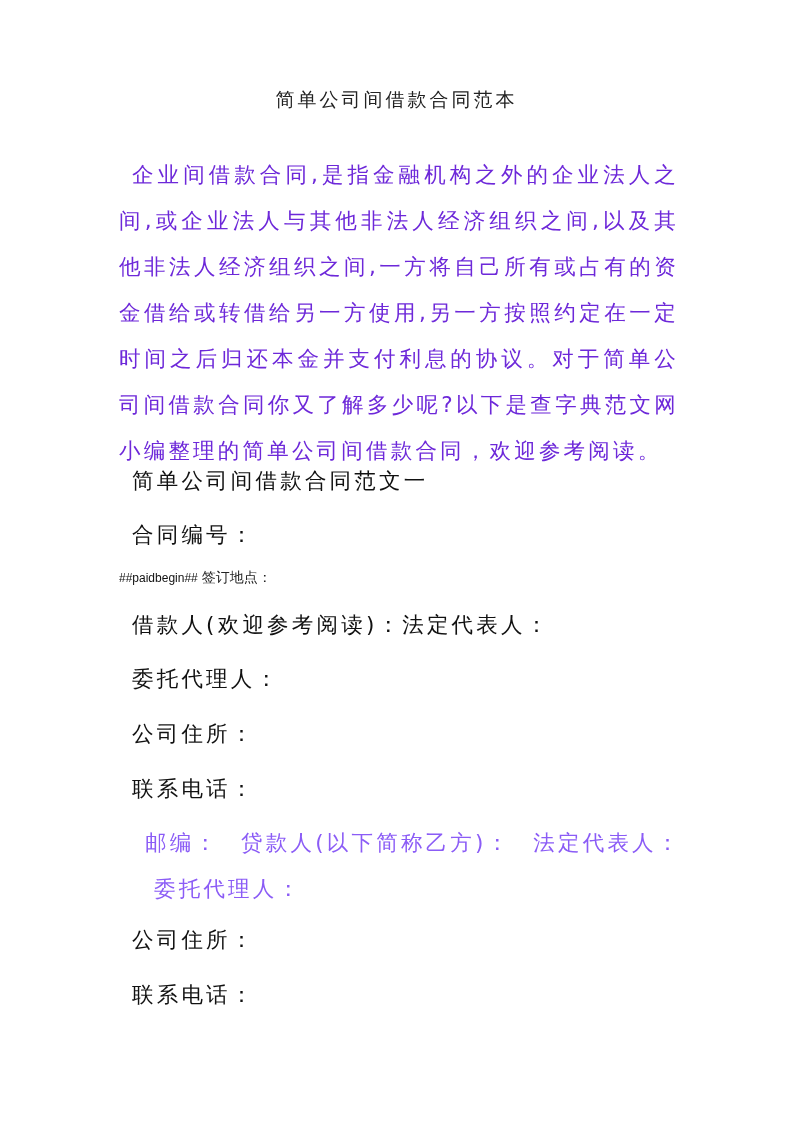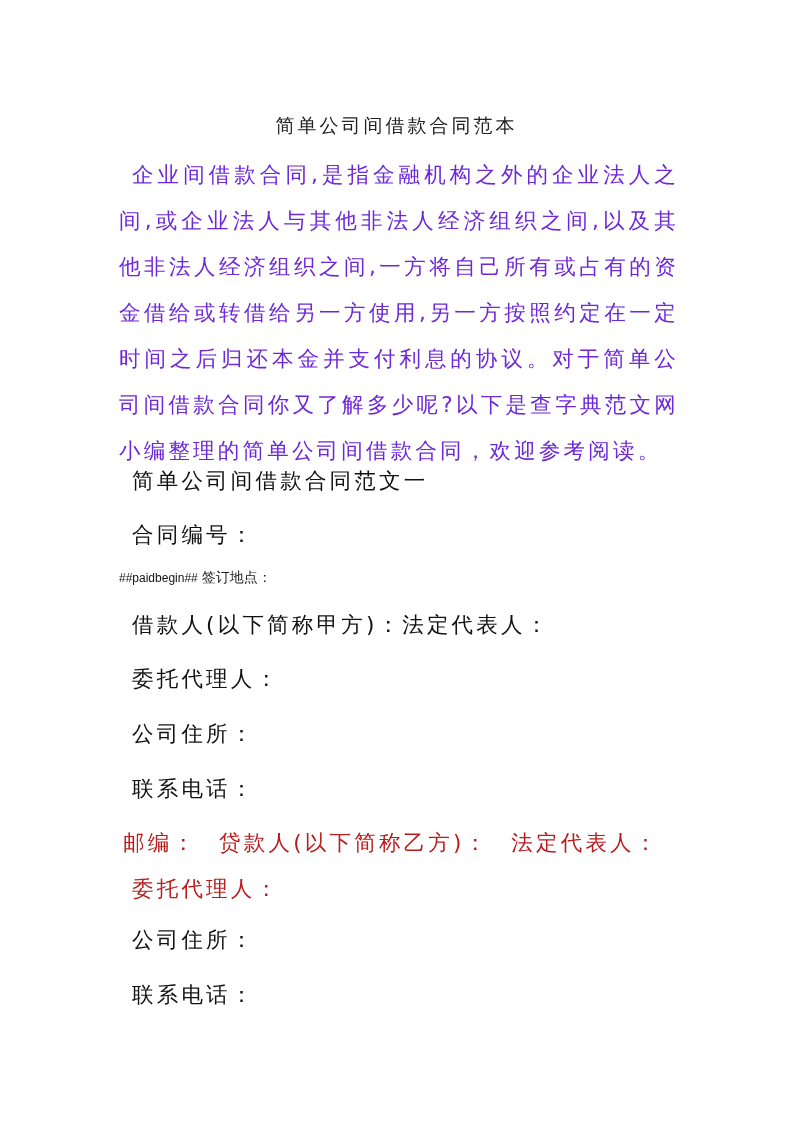--- a/index.html
+++ b/index.html
@@ -16,21 +16,21 @@
       color: #111111;
     }
     .page {
       position: absolute;
       left: 0; top: 0;
       width: 793px;
       height: 1122px;
     }
     .title {
       position: absolute;
-      top: 113px;
+      top: 87px;
       left: 0;
       width: 793px;
       text-align: center;
       font-size: 19px;
       letter-spacing: 3px;
       color: #222;
     }
     .para {
       position: absolute;
       left: 119px;
@@ -66,27 +66,27 @@
       color: #111;
       white-space: nowrap;
     }
     .small .cn {
       font-size: 14px;
       margin-left: 4px;
       color: #222;
     }
     .wrapline {
       position: absolute;
-      left: 110px;
+      left: 132px;
       width: 560px;
       font-size: 21.5px;
       letter-spacing: 3.2px;
       line-height: 46px;
       text-indent: 13px;
-      color: #b91c1c;
+      color: #8b5cf6;
     }
     .gap { display: inline-block; width: 22px; }
   </style>
 </head>
 <body>
 
 <div class="page">
 
   <div class="title">简单公司间借款合同范本</div>
 
@@ -94,21 +94,21 @@
 
   <div class="line" style="top:466px;">简单公司间借款合同范文一</div>
 
   <div class="line" style="top:520px;">合同编号：</div>
 
   <div class="small">
     <span>##paidbegin##</span><span class="cn">签订地点：</span>
   </div>
 
   <div class="line" style="top:610px;">
-    <span>借款人(以下简称甲方)：</span><span>法定代表人：</span>
+    <span>借款人(欢迎参考阅读)：</span><span>法定代表人：</span>
   </div>
 
   <div class="line" style="top:664px;">委托代理人：</div>
 
   <div class="line" style="top:719px;">公司住所：</div>
 
   <div class="line" style="top:774px;">联系电话：</div>
 
   <div class="wrapline" style="top:820px;">
     <span>邮编：</span><span class="gap"></span><span>贷款人(以下简称乙方)：</span><span class="gap"></span><span>法定代表人：</span><span class="gap"></span><span>委托代理人：</span>

